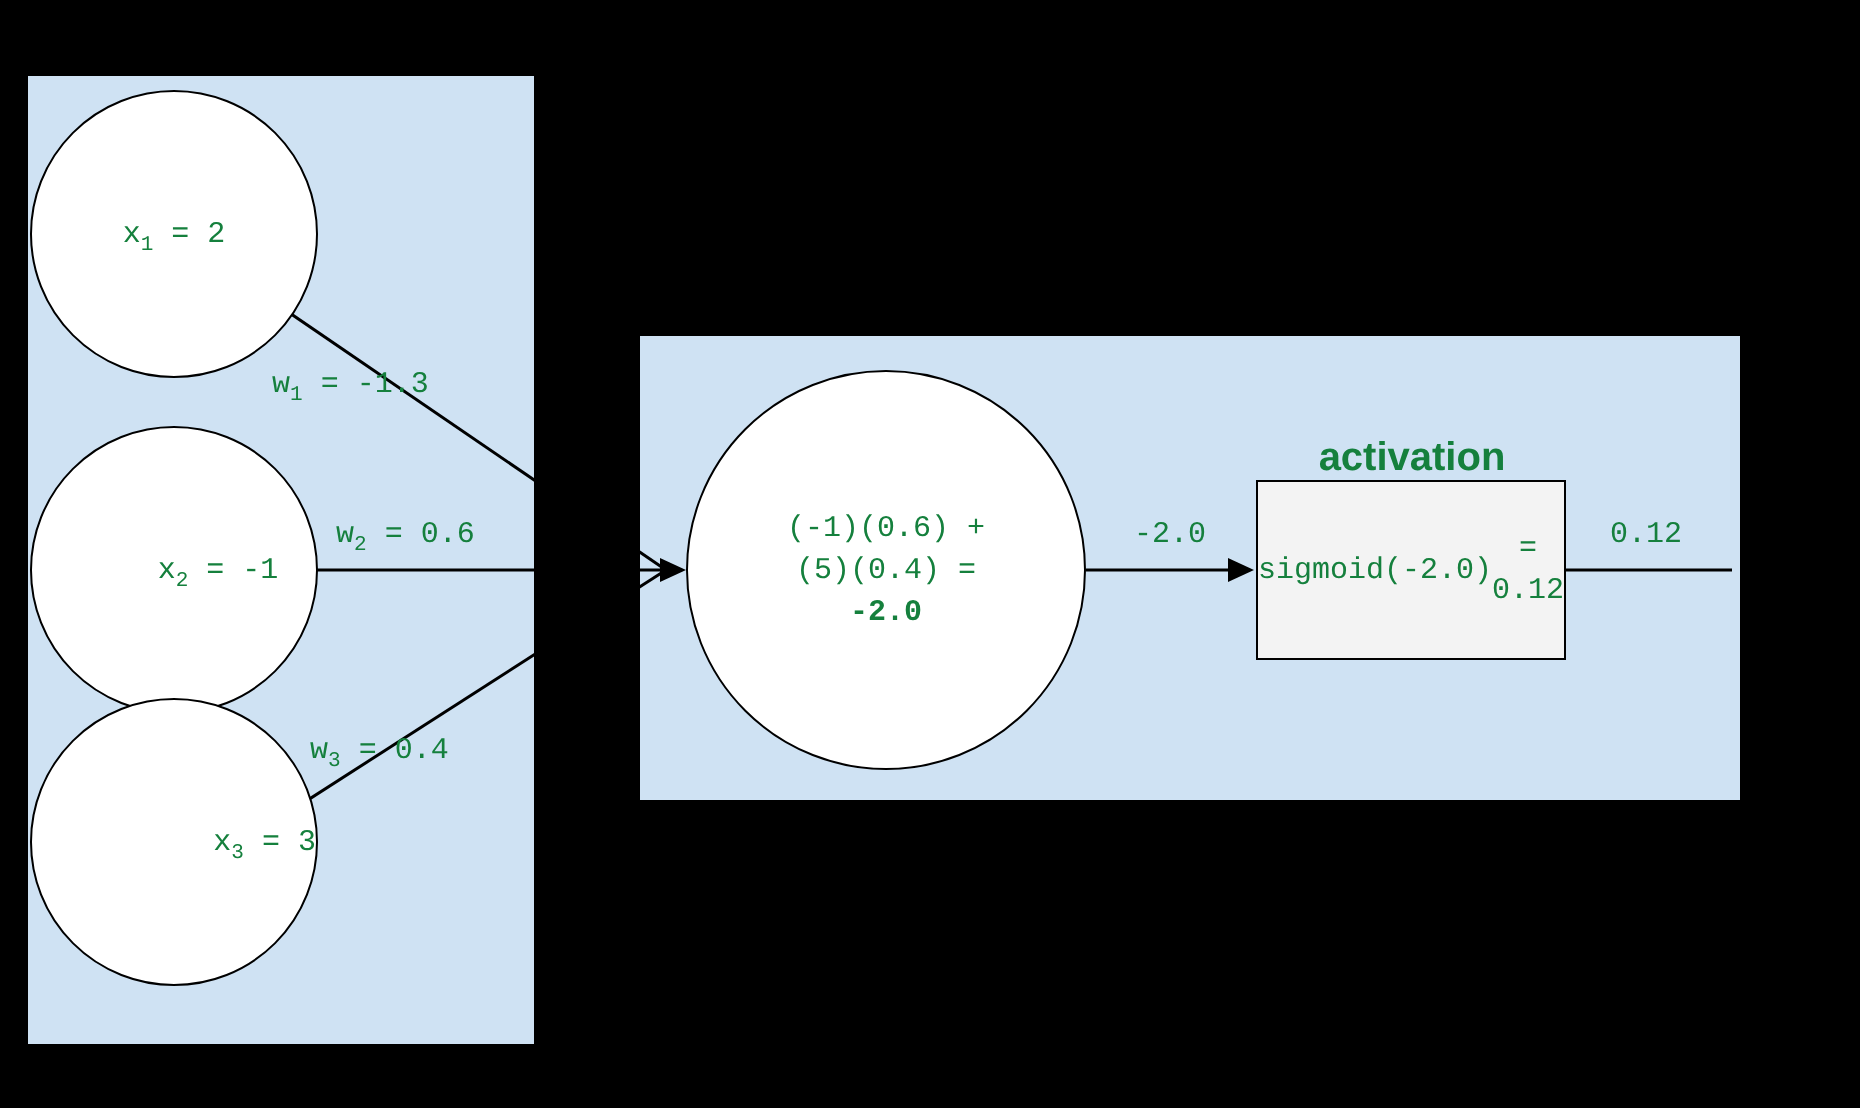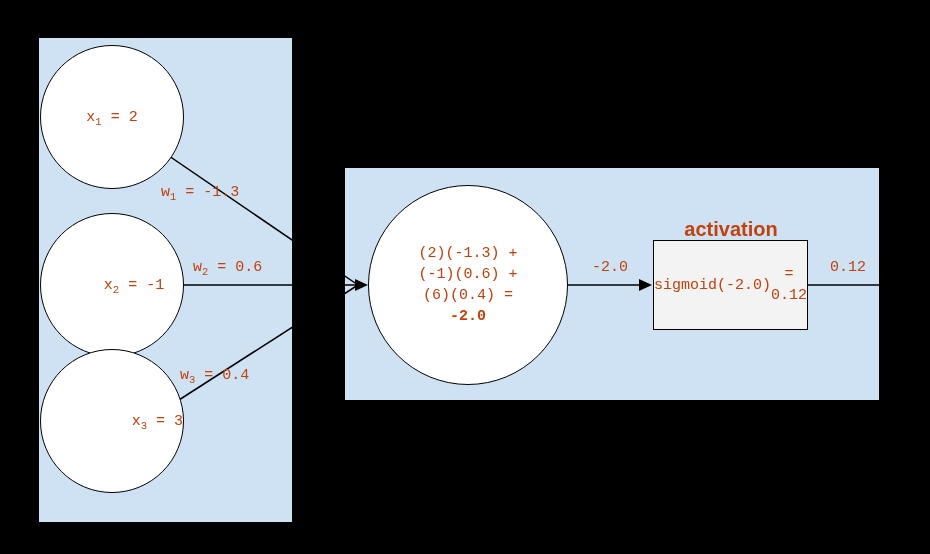--- a/index.html
+++ b/index.html
@@ -1,22 +1,21 @@
 <!DOCTYPE html>
 <html><head>
 <meta charset="utf-8">
 <title>Diagram</title>
 <style>
   * { margin:0; padding:0; box-sizing:border-box; }
   html,body { background:#000; }
   #stage {
-    position:relative; width:854px; height:554px; background:#000;
+    position:relative; width:930px; height:554px; background:#000;
     overflow:hidden; font-family:"Liberation Mono","DejaVu Sans Mono",monospace;
-    color:#c2410c;
-    margin-left:25px;
+    color:#15803d;
   }
   .panel { position:absolute; background:#cfe2f3; z-index:1; }
   #inputs-panel { left:14px; top:38px; width:253px; height:484px; }
   #neuron-panel { left:320px; top:168px; width:550px; height:232px; }
 
   #wires { position:absolute; left:0; top:0; z-index:2; }
 
   .node {
     position:absolute; width:144px; height:144px; border-radius:50%;
     background:#fff; border:1.4px solid #000; z-index:3;
@@ -92,23 +91,22 @@
   <div class="node" id="node-x3">
     <span class="nlabel"><span>x</span><sub>3</sub><span> = 3</span></span>
   </div>
 
   <div class="wlabel" id="wlabel-1"><span>w</span><sub>1</sub><span> = -1.3</span></div>
   <div class="wlabel" id="wlabel-2"><span>w</span><sub>2</sub><span> = 0.6</span></div>
   <div class="wlabel" id="wlabel-3"><span>w</span><sub>3</sub><span> = 0.4</span></div>
 
   <div class="bignode">
     <div class="sumtext">
-      <div>(2)(-1.3) +</div>
       <div>(-1)(0.6) +</div>
-      <div>(6)(0.4) =</div>
+      <div>(5)(0.4) =</div>
       <div class="bold">-2.0</div>
     </div>
   </div>
 
   <div class="flabel" id="sum-out-label">-2.0</div>
 
   <div id="act-title">activation function</div>
 
   <div id="act-box">
     <div>sigmoid(-2.0)</div>

